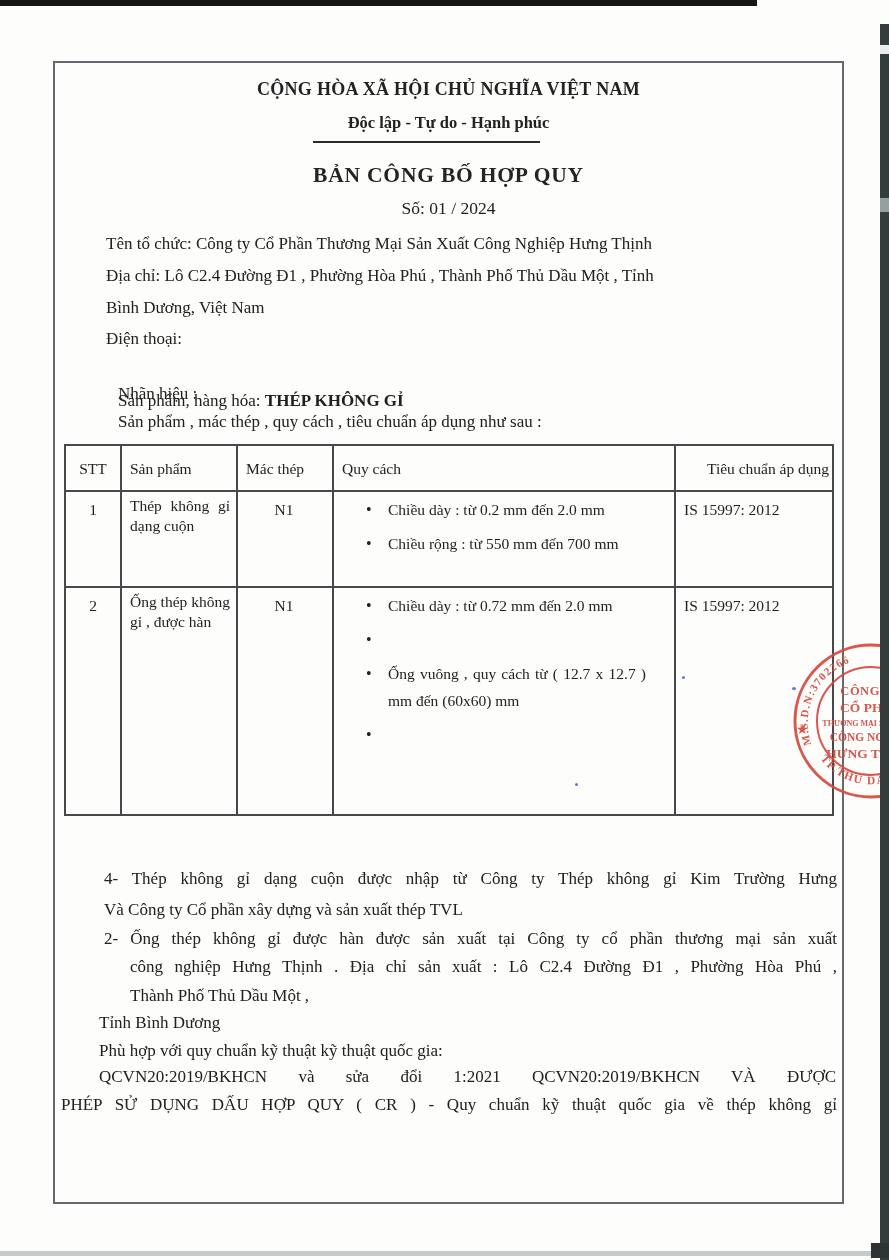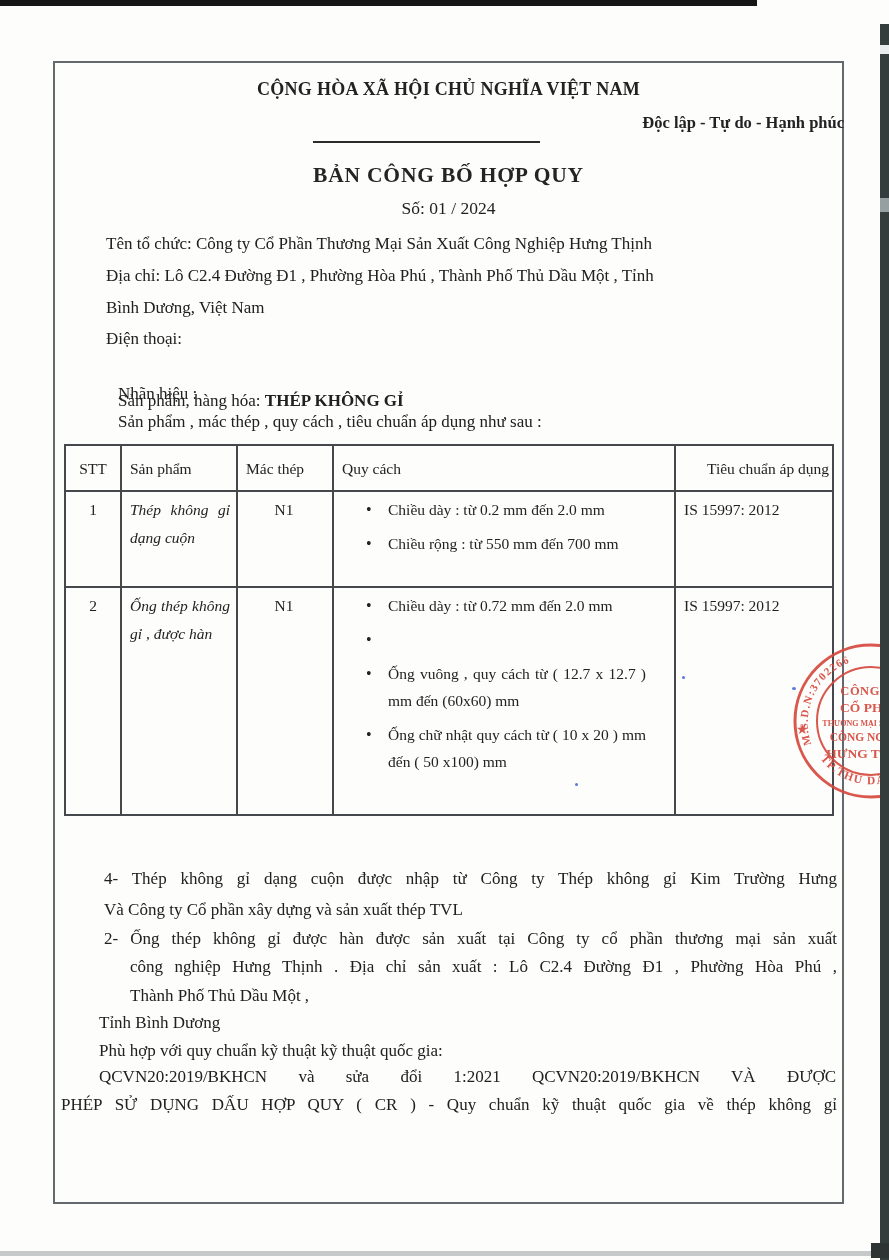--- a/index.html
+++ b/index.html
@@ -15,39 +15,39 @@
   .scan-right{left:880px;top:24px;width:9px;height:1236px;background:#353c3c;z-index:30;}
   .scan-right-notch1{left:880px;top:45px;width:9px;height:9px;background:#e9ecec;z-index:31;}
   .scan-right-notch2{left:880px;top:198px;width:9px;height:14px;background:#97a0a0;z-index:31;}
   .scan-bottom{left:0;top:1251px;width:889px;height:5px;background:#c5c9c9;z-index:29;}
   .scan-corner{left:871px;top:1243px;width:18px;height:15px;background:#2e3434;z-index:32;}
   
   .page-border{left:53px;top:61px;width:791px;height:1143px;border:2px solid #63696c;box-sizing:border-box;background:transparent;}
   
   .center-band{left:53px;width:791px;text-align:center;}
   .country{top:79px;font-size:18px;font-weight:bold;letter-spacing:.3px;color:#222;}
-  .motto{top:113px;font-size:16.5px;font-weight:bold;color:#222;text-align:right;}
+  .motto{top:113px;font-size:16.5px;font-weight:bold;color:#222;}
   .motto-underline{left:313px;top:141px;width:227px;height:2.4px;background:#2b2b2b;}
   .doc-title{top:163px;font-size:21.5px;font-weight:bold;letter-spacing:.8px;color:#242424;}
   .doc-number{top:198px;font-size:17.5px;color:#222;}
   
   .bodyline{font-size:17px;line-height:26px;white-space:nowrap;color:#202020;}
   .grpA{left:106px;}
   .grpB{left:118px;}
   .bold{font-weight:bold;}
   
   .tbl{left:64px;top:444px;width:770px;height:372px;border:2px solid #46494b;box-sizing:border-box;}
   .vline{position:absolute;top:0;width:2px;height:100%;background:#46494b;}
   .hline{position:absolute;left:0;width:100%;height:2px;background:#46494b;}
   .cell{position:absolute;font-size:15.5px;line-height:24px;color:#222;}
   .cell-center{text-align:center;}
   .spec{display:flex;margin-bottom:7px;}
   .bullet{width:22px;font-size:16px;line-height:27px;color:#222;}
   .spec-text{width:258px;text-align:justify;line-height:27px;font-size:15.5px;color:#222;}
-  .prod{width:100px;text-align:justify;line-height:28px;font-style:italic;}
+  .prod{width:100px;text-align:justify;line-height:20px;}
   
   .note{font-size:17px;line-height:26px;color:#202020;}
   .jl{text-align:justify;text-align-last:justify;}
   
   .stamp{left:766px;top:616px;width:210px;height:210px;z-index:20;opacity:.92;}
   .speck{width:3px;height:3px;border-radius:50%;background:#3a5fd9;opacity:.85;z-index:25;}
 </style>
 </head>
 <body>
 
@@ -113,21 +113,20 @@
       </div>
     <div class="spec">
         <span class="bullet">•</span>
       </div>
     <div class="spec">
         <span class="bullet">•</span>
         <div class="spec-text">Ống vuông , quy cách từ ( 12.7 x 12.7 ) mm đến (60x60) mm</div>
       </div>
     <div class="spec">
         <span class="bullet">•</span>
-        <div class="spec-text">Ống chữ nhật quy cách từ ( 10 x 20 ) mm đến ( 50 x100) mm</div>
       </div>
   </div>
   <div class="cell" style="left:618px;top:148px;">IS 15997: 2012</div>
 </div>
 
 <div class="abs note jl" style="left:104px;top:866px;width:733px;">4- Thép không gỉ dạng cuộn được nhập từ Công ty Thép không gỉ Kim Trường Hưng</div>
 <div class="abs note" style="left:104px;top:897px;">Và Công ty Cổ phần xây dựng và sản xuất thép TVL</div>
 <div class="abs note jl" style="left:104px;top:926px;width:733px;">2- Ống thép không gỉ được hàn được sản xuất tại Công ty cổ phần thương mại sản xuất</div>
 <div class="abs note jl" style="left:130px;top:954px;width:707px;">công nghiệp Hưng Thịnh . Địa chỉ sản xuất : Lô C2.4 Đường Đ1 , Phường Hòa Phú ,</div>
 <div class="abs note" style="left:130px;top:983px;">Thành Phố Thủ Dầu Một ,</div>

